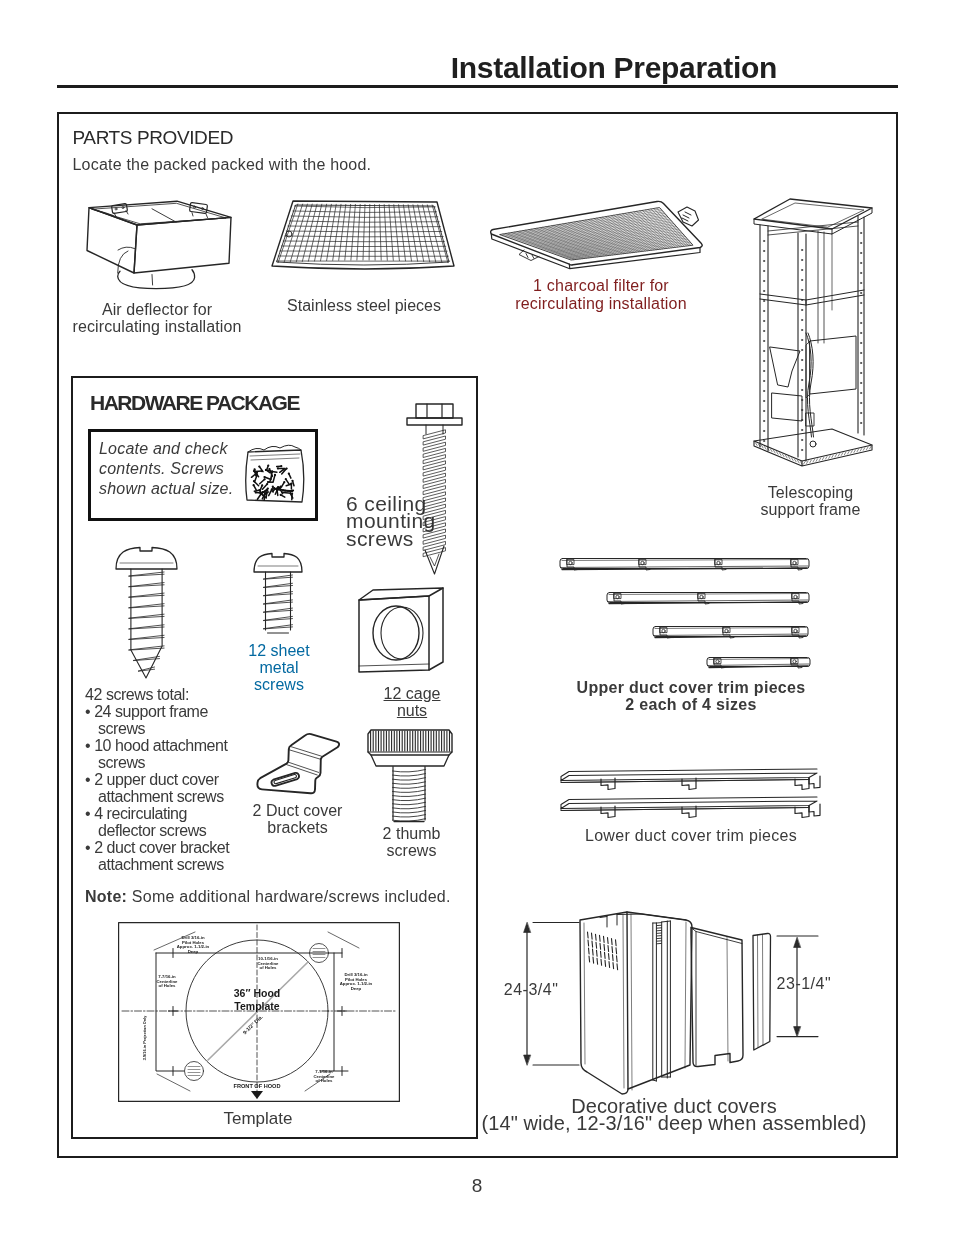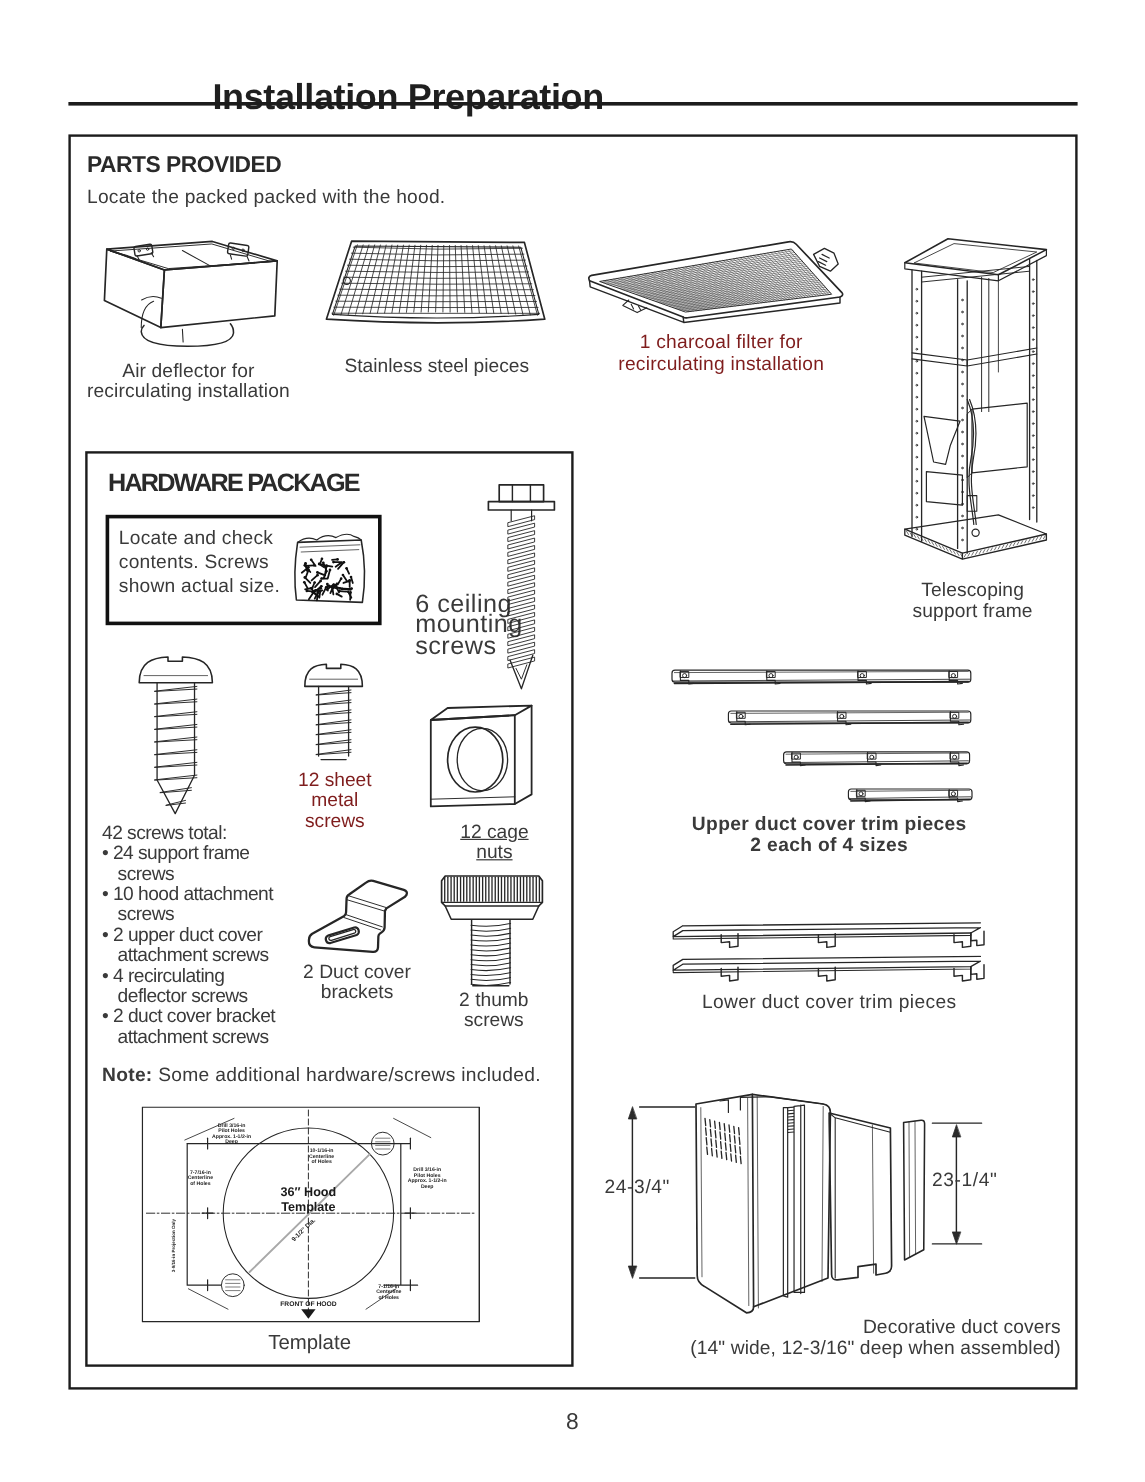--- a/index.html
+++ b/index.html
@@ -1,16 +1,16 @@
 <!DOCTYPE html>
 <html><head><meta charset="utf-8"><style>html,body{margin:0;padding:0}body{width:954px;height:1235px;background:#fff;position:relative;overflow:hidden;font-family:"Liberation Sans",sans-serif;color:#3a3a3a;font-size:16px}.a{position:absolute}</style></head><body>
-<div class="a" style="left:177.0px;top:51.0px;font-size:30px;letter-spacing:-0.3px;color:#1f1f1f;font-weight:bold;width:600px;text-align:left;margin-top:14px;">Installation Preparation</div>
+<div class="a" style="left:177.0px;top:51.0px;font-size:30px;letter-spacing:-0.3px;color:#1f1f1f;font-weight:bold;width:600px;text-align:right;">Installation Preparation</div>
 <div class="a" style="left:57px;top:85px;width:841px;height:2.6px;background:#1c1c1c"></div>
 <div class="a" style="left:57px;top:112px;width:841px;height:1046px;border:2.5px solid #1c1c1c;box-sizing:border-box"></div>
-<div class="a" style="left:72.5px;top:127.0px;font-size:19px;letter-spacing:-0.4px;color:#2a2a2a;font-weight:bold;">PARTS PROVIDED</div>
+<div class="a" style="left:72.5px;top:127.0px;font-size:19px;letter-spacing:-0.4px;color:#2a2a2a;font-weight:normal;">PARTS PROVIDED</div>
 <div class="a" style="left:72.5px;top:156.0px;font-size:16px;letter-spacing:0.2px;color:#3a3a3a;">Locate the packed packed with the hood.</div>
 <svg class="a" style="left:68px;top:193px" width="186" height="100" viewBox="0 0 186 100" fill="none" stroke="#262626" stroke-width="1.3" stroke-linejoin="round" stroke-linecap="round">
     <path d="M21,14.6 L109,8.2 L163,24.4 L69,32 Z" stroke-width="1.4"></path>
     <path d="M24,16.2 L108.5,10.3 L158,25 L72.5,30.8 Z" stroke-width="0.8"></path>
     <path d="M84,15.8 L108,29" stroke-width="0.9"></path>
     <path d="M29,17.5 Q38,19.5 45,22.4" stroke-width="0.8"></path>
     <path d="M69,32 L163,24.4 L161,70.2 L66,80 Z" stroke-width="1.4"></path>
     <path d="M21,14.6 L69,32 L66,80 L19,57.5 Z" stroke-width="1.4"></path>
     <path d="M50,57 Q58,52 66.5,55.5" stroke-width="0.9"></path>
     <path d="M49.7,80 Q49.7,62 60,58" stroke-width="0.9"></path>
@@ -281,21 +281,21 @@
     <path d="M120.5,254.6 l1.5,-2.6" stroke-width="0.55"></path>
     <path d="M123.6,253.9 l1.5,-2.6" stroke-width="0.55"></path>
   </svg>
 <div class="a" style="left:-23.0px;top:300.6px;font-size:16px;letter-spacing:0.1px;color:#3a3a3a;line-height:17.8px;width:360px;text-align:center;">Air deflector for<br>recirculating installation</div>
 <div class="a" style="left:184.0px;top:296.5px;font-size:16px;letter-spacing:0px;color:#3a3a3a;width:360px;text-align:center;">Stainless steel pieces</div>
 <div class="a" style="left:421.0px;top:277.0px;font-size:16px;letter-spacing:0.2px;color:#7f1d1d;line-height:17.8px;width:360px;text-align:center;">1 charcoal filter for<br>recirculating installation</div>
 <div class="a" style="left:630.5px;top:483.6px;font-size:16px;letter-spacing:0.1px;color:#3a3a3a;line-height:17.8px;width:360px;text-align:center;">Telescoping<br>support frame</div>
 <div class="a" style="left:71px;top:376px;width:407px;height:763px;border:2.5px solid #1c1c1c;box-sizing:border-box"></div>
 <div class="a" style="left:90.0px;top:391.0px;font-size:21px;letter-spacing:-1.5px;color:#2a2a2a;font-weight:bold;">HARDWARE PACKAGE</div>
 <div class="a" style="left:88px;top:429px;width:230px;height:92px;border:3.5px solid #111;box-sizing:border-box"></div>
-<div class="a" style="left:99.0px;top:439.0px;font-size:16px;letter-spacing:0.2px;color:#3a3a3a;line-height:19.8px;">Locate and check<br>contents. Screws<br>shown actual size.</div>
+<div class="a" style="left:99.0px;top:439.0px;font-size:16px;letter-spacing:0.2px;color:#3a3a3a;line-height:19.8px;font-style:italic;">Locate and check<br>contents. Screws<br>shown actual size.</div>
 <svg class="a" style="left:242px;top:438px" width="66" height="70" viewBox="0 0 66 70" fill="none" stroke="#262626" stroke-width="1.3" stroke-linejoin="round" stroke-linecap="round">
     <path d="M6,14 Q2,40 5,62 L60,64 Q64,38 59,12 L6,14 Z" stroke-width="1.3"></path>
     <path d="M6,14 Q14,8 22,12 Q30,6 38,10 Q47,5 53,9 Q57,10 59,12" stroke-width="1.0"></path>
     <path d="M8,18 L58,16 M9,22 L57,20" stroke-width="0.6"></path>
     <path d="M36.1,49.1 l-5.9,4.4" stroke-width="1.5" stroke="#111"></path>
     <circle cx="36.1" cy="49.1" r="1.1" fill="#111" stroke="none"></circle>
     <path d="M40.7,54.6 l5.9,0.5" stroke-width="1.5" stroke="#111"></path>
     <circle cx="40.7" cy="54.6" r="1.1" fill="#111" stroke="none"></circle>
     <path d="M48.8,46.3 l-4.6,1.5" stroke-width="1.5" stroke="#111"></path>
     <circle cx="48.8" cy="46.3" r="1.1" fill="#111" stroke="none"></circle>
@@ -468,21 +468,21 @@
     <path d="M15.5,81 L36.5,81" stroke-width="1.0"></path>
   </svg>
 <svg class="a" style="left:355px;top:586px" width="92" height="94" viewBox="0 0 92 94" fill="none" stroke="#262626" stroke-width="1.3" stroke-linejoin="round" stroke-linecap="round">
     <path d="M4,14 L74,10 L74,84 L4,86 Z" stroke-width="1.5"></path>
     <path d="M4,14 L18,4 L88,2 L74,10 Z" stroke-width="1.5"></path>
     <path d="M88,2 L88,76 L74,84" stroke-width="1.5"></path>
     <ellipse cx="41" cy="47" rx="23" ry="27" stroke-width="1.4"></ellipse>
     <ellipse cx="47" cy="47" rx="21" ry="26" stroke-width="1.1"></ellipse>
     <path d="M4,80 L74,78" stroke-width="0.8"></path>
   </svg>
-<div class="a" style="left:99.0px;top:641.5px;font-size:16px;letter-spacing:0px;color:#7f1d1d;line-height:17.2px;width:360px;text-align:center;">12 sheet<br>metal<br>screws</div>
+<div class="a" style="left:99.0px;top:641.5px;font-size:16px;letter-spacing:0px;color:#0369a1;line-height:17.2px;width:360px;text-align:center;">12 sheet<br>metal<br>screws</div>
 <div class="a" style="left:232.0px;top:684.5px;font-size:16px;letter-spacing:0px;color:#3a3a3a;line-height:17.2px;width:360px;text-align:center;text-decoration:underline;">12 cage<br>nuts</div>
 <div class="a" style="left:85px;top:686px;font-size:16px;letter-spacing:-0.45px;line-height:17px">
     <style>.b{padding-left:13px;text-indent:-13px}</style>
     <div style="margin:0">42 screws total:</div>
     <div class="b">• 24 support frame<br>screws</div>
     <div class="b">• 10 hood attachment<br>screws</div>
     <div class="b">• 2 upper duct cover<br>attachment screws</div>
     <div class="b">• 4 recirculating<br>deflector screws</div>
     <div class="b">• 2 duct cover bracket<br>attachment screws</div>
   </div>
@@ -738,13 +738,13 @@
     <path d="M27,29.5 L23.6,39.5 L30.4,39.5 Z" fill="#2b2b2b" stroke-width="0.6"></path>
     <path d="M27,172 L23.6,162 L30.4,162 Z" fill="#2b2b2b" stroke-width="0.6"></path>
     <path d="M33,29.5 L79,29.5 M33,172 L79,172" stroke-width="1.1"></path>
     <path d="M297,51 L297,137" stroke-width="1.2"></path>
     <path d="M297,44.5 L293.6,54.5 L300.4,54.5 Z" fill="#2b2b2b" stroke-width="0.6"></path>
     <path d="M297,143.6 L293.6,133.6 L300.4,133.6 Z" fill="#2b2b2b" stroke-width="0.6"></path>
     <path d="M277,43 L318,43 M277,143.6 L318,143.6" stroke-width="1.1"></path>
   </svg>
 <div class="a" style="left:503.8px;top:981.3px;font-size:16px;letter-spacing:0.5px;color:#3a3a3a;">24-3/4"</div>
 <div class="a" style="left:776.6px;top:975.4px;font-size:16px;letter-spacing:0.5px;color:#3a3a3a;">23-1/4"</div>
-<div class="a" style="left:464.0px;top:1097.7px;font-size:16px;letter-spacing:0.1px;color:#3a3a3a;line-height:17.8px;width:420px;text-align:right;">Decorative duct covers<br>(14" wide, 12-3/16" deep when assembled)</div>
+<div class="a" style="left:464.0px;top:1097.7px;font-size:20px;letter-spacing:0.1px;color:#3a3a3a;line-height:17.8px;width:420px;text-align:center;">Decorative duct covers<br>(14" wide, 12-3/16" deep when assembled)</div>
 <div class="a" style="left:447.0px;top:1175.0px;font-size:19px;letter-spacing:0px;color:#3a3a3a;width:60px;text-align:center;">8</div>
 </body></html>

